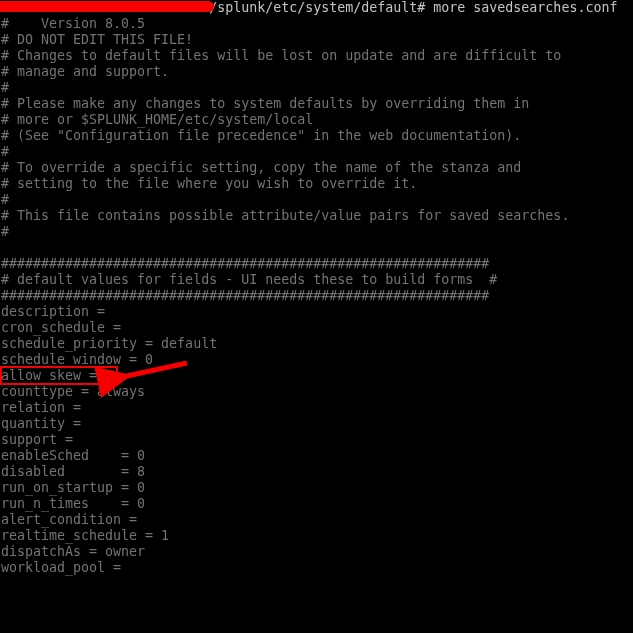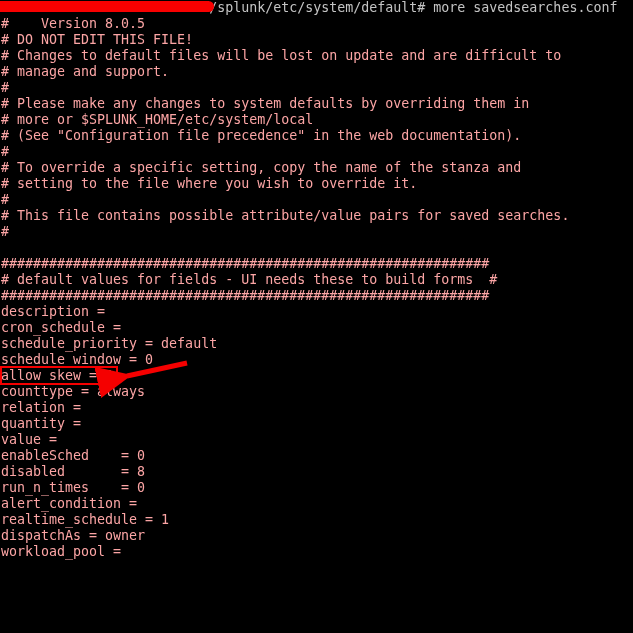--- a/index.html
+++ b/index.html
@@ -26,21 +26,21 @@
     top: 0;
     padding: 0;
     margin: 0;
     width: 633px;
   }
   .line {
     height: 16px;
     line-height: 16px;
     font-size: 13.3px;
     letter-spacing: 0px;
-    color: #fca5a5;
+    color: #737373;
     white-space: pre;
     font-family: "DejaVu Sans Mono", "Liberation Mono", monospace;
     padding-left: 1px;
     box-sizing: border-box;
   }
   .line.prompt-line {
     color: #c4c4c4;
   }
   
   .redaction {
@@ -102,23 +102,24 @@
       <div class="line"># default values for fields - UI needs these to build forms  #</div>
       <div class="line">#############################################################</div>
       <div class="line">description =</div>
       <div class="line">cron_schedule =</div>
       <div class="line">schedule_priority = default</div>
       <div class="line">schedule window = 0</div>
       <div class="line">allow_skew = 0</div>
       <div class="line">counttype = always</div>
       <div class="line">relation =</div>
       <div class="line">quantity =</div>
-      <div class="line">value =</div>
+      <div class="line">support =</div>
       <div class="line">enableSched    = 0</div>
       <div class="line">disabled       = 8</div>
+      <div class="line">run_on_startup = 0</div>
       <div class="line">run_n_times    = 0</div>
       <div class="line">alert_condition =</div>
       <div class="line">realtime_schedule = 1</div>
       <div class="line">dispatchAs = owner</div>
       <div class="line">workload_pool =</div>
     </div>
 
   <div class="redaction"></div>
 
   <div class="highlight-box"></div>

